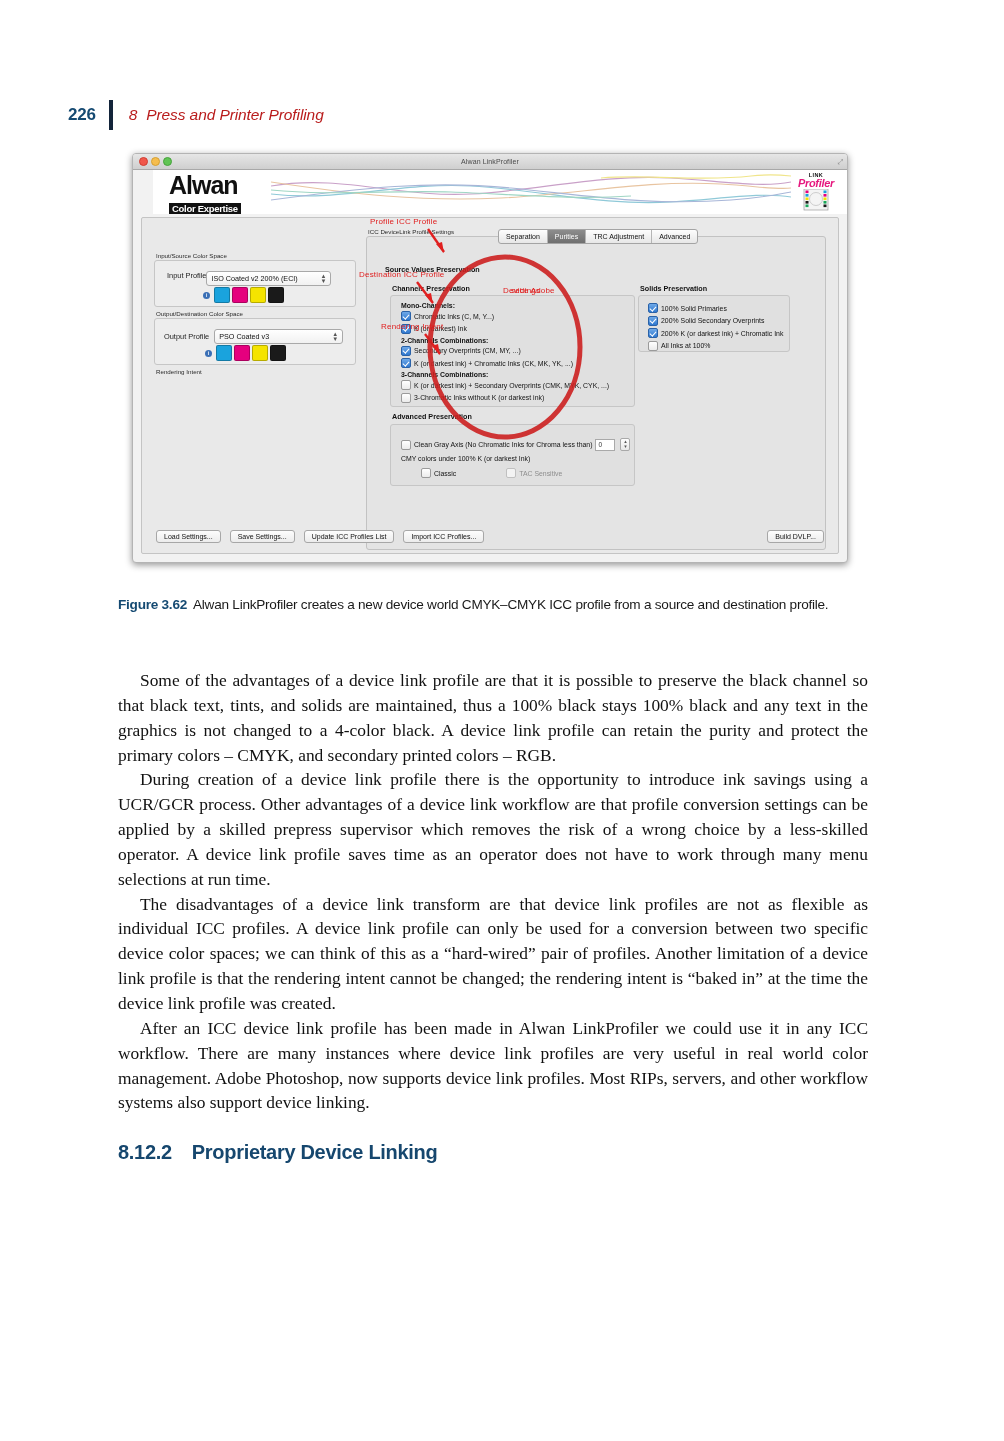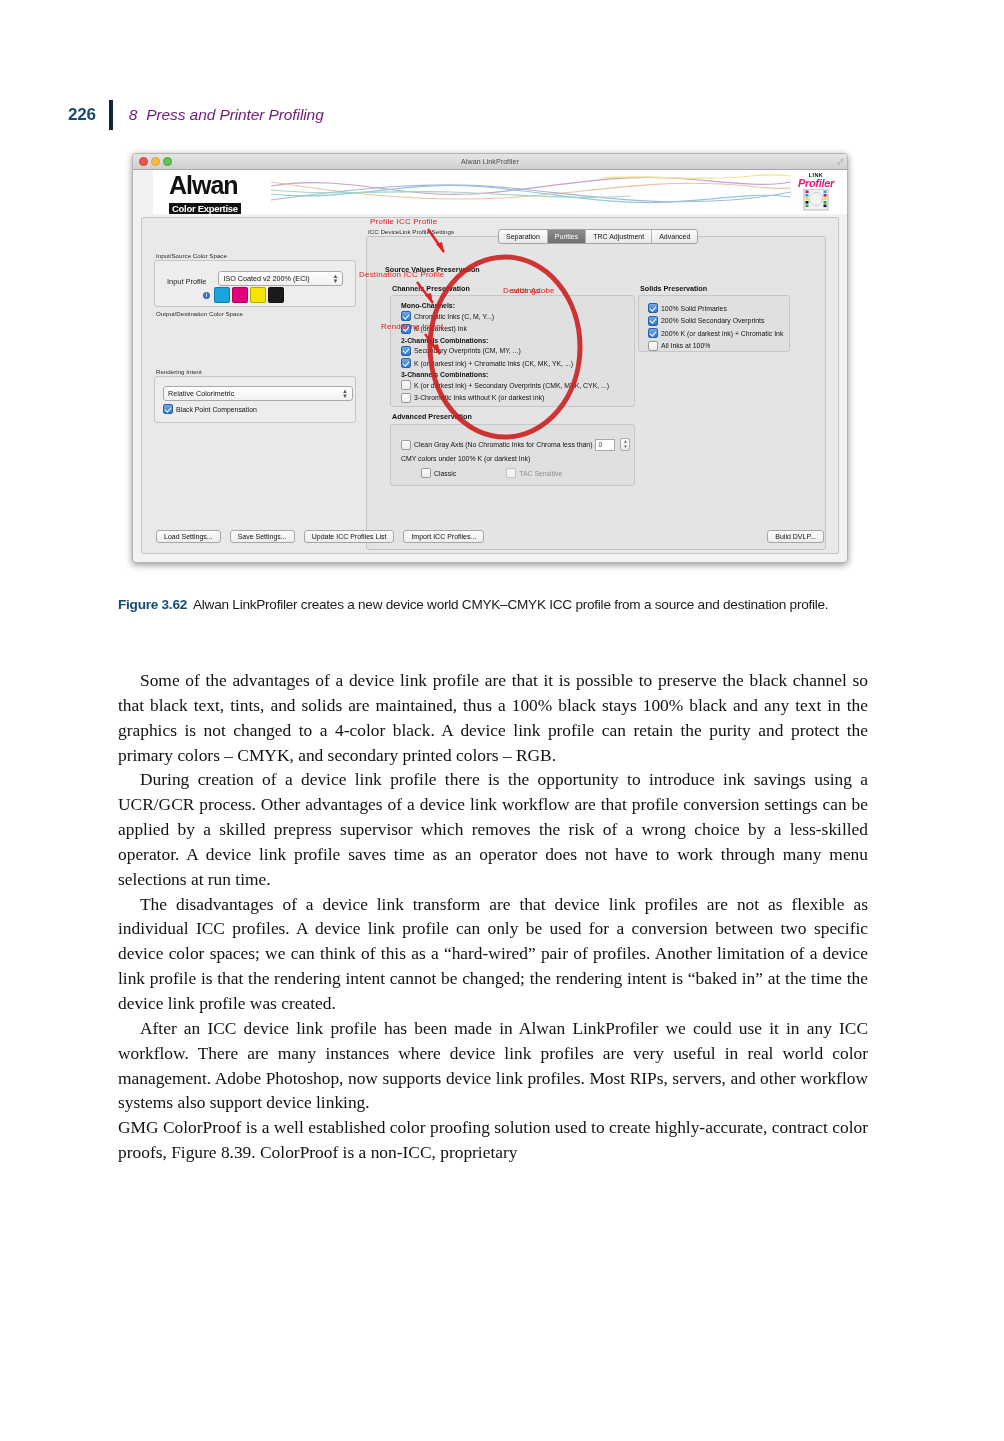--- a/index.html
+++ b/index.html
@@ -34,21 +34,21 @@
   .folio-rule {
     width: 4px;
     height: 30px;
     background: #13243a;
     margin: 0 16px 0 13px;
   }
   .running-title {
     font-family: "Liberation Sans", sans-serif;
     font-style: italic;
     font-size: 15.5px;
-    color: #701a75;
+    color: #b91c1c;
     letter-spacing: -0.1px;
   }
   .running-title .chap-num { margin-right: 9px; }
 
   
   .figure-block {
     position: absolute;
     left: 132px;
     top: 153px;
     width: 716px;
@@ -447,51 +447,59 @@
             <rect x="22.5" y="15.5" width="3" height="2.6" fill="#1a1a1a"></rect>
           </svg>
         </div>
       </div>
     </div>
 
     <div class="app-body">
 
       <div class="group-label" style="left:14px; top:34px;">Input/Source Color Space</div>
       <div class="box" style="left:12px; top:42px; width:200px; height:45px;">
-        <div style="position:absolute; left:12px; top:10px; display:flex; align-items:flex-end; gap:12px;">
+        <div style="position:absolute; left:12px; top:10px; display:flex; align-items:flex-start; gap:0;">
           <span class="fld-label">Input Profile</span>
           <div class="popup" style="width:115px;">
             <span>ISO Coated v2 200% (ECI)</span>
             <span class="arrows">▲<br>▼</span>
           </div>
         </div>
         <div style="position:absolute; left:48px; top:26px; display:flex; align-items:center; gap:4px;">
           <span class="info-dot">i</span>
           <span class="swatches">
             <i style="background:#1aa3dd"></i>
               <i style="background:#e5007e"></i>
               <i style="background:#f5e400"></i>
               <i style="background:#1a1a1a"></i>
           </span>
         </div>
       </div>
 
       <div class="group-label" style="left:14px; top:92px;">Output/Destination Color Space</div>
+      <div class="box" style="left:12px; top:100px; width:200px; height:45px;">
+        <div style="position:absolute; left:9px; top:10px; display:flex; align-items:center; gap:5px;">
+          <span class="fld-label">Output Profile</span>
+          <div class="popup" style="width:119px;">
+            <span>PSO Coated v3</span>
+            <span class="arrows">▲<br>▼</span>
+          </div>
+        </div>
+        <div style="position:absolute; left:50px; top:26px; display:flex; align-items:center; gap:4px;">
+          <span class="info-dot">i</span>
+          <span class="swatches">
+            <i style="background:#1aa3dd"></i>
+              <i style="background:#e5007e"></i>
+              <i style="background:#f5e400"></i>
+              <i style="background:#1a1a1a"></i>
+          </span>
+        </div>
+      </div>
 
       <div class="group-label" style="left:14px; top:150px;">Rendering Intent</div>
-      <div class="box" style="left:12px; top:158px; width:200px; height:45px;">
-        <div class="popup" style="position:absolute; left:8px; top:9px; width:180px;">
-          <span>Relative Colorimetric</span>
-          <span class="arrows">▲<br>▼</span>
-        </div>
-        <div class="cbrow" style="position:absolute; left:8px; top:27px;">
-          <span class="cb on"></span>
-          <span>Black Point Compensation</span>
-        </div>
-      </div>
 
       <div class="group-label" style="left:226px; top:10px;">ICC DeviceLink Profile Settings</div>
       <div class="panel" style="left:224px; top:18px; width:458px; height:312px;"></div>
 
       <div class="tabbar" style="left:356px; top:11px;">
         <div class="tab">Separation</div>
         <div class="tab active">Purities</div>
         <div class="tab">TRC Adjustment</div>
         <div class="tab">Advanced</div>
       </div>
@@ -606,14 +614,16 @@
 
 <div class="caption">
   <span class="cap-lbl">Figure 3.62</span><span>Alwan LinkProfiler creates a new device world CMYK–CMYK ICC profile from a source and destination profile.</span>
 </div>
 
 <div class="body-col">
   <p class="para">Some of the advantages of a device link profile are that it is possible to preserve the black channel so that black text, tints, and solids are maintained, thus a 100% black stays 100% black and any text in the graphics is not changed to a 4-color black. A device link profile can retain the purity and protect the primary colors – CMYK, and secondary printed colors – RGB.</p>
   <p class="para">During creation of a device link profile there is the opportunity to introduce ink savings using a UCR/GCR process. Other advantages of a device link workflow are that profile conversion settings can be applied by a skilled prepress supervisor which removes the risk of a wrong choice by a less-skilled operator. A device link profile saves time as an operator does not have to work through many menu selections at run time.</p>
   <p class="para">The disadvantages of a device link transform are that device link profiles are not as flexible as individual ICC profiles. A device link profile can only be used for a conversion between two specific device color spaces; we can think of this as a “hard-wired” pair of profiles. Another limitation of a device link profile is that the rendering intent cannot be changed; the rendering intent is “baked in” at the time the device link profile was created.</p>
   <p class="para">After an ICC device link profile has been made in Alwan LinkProfiler we could use it in any ICC workflow. There are many instances where device link profiles are very useful in real world color management. Adobe Photoshop, now supports device link profiles. Most RIPs, servers, and other workflow systems also support device linking.</p>
-  <p class="para noindent">GMG ColorProof is a well established color proofing solution used to create highly-accurate, contract color proofs, Figure 8.39. ColorProof is a non-ICC, proprietary</p>
+  <h2 class="section">
+    <span class="num">8.12.2</span><span>Proprietary Device Linking</span>
+  </h2>
 </div>
 
 </body></html>

